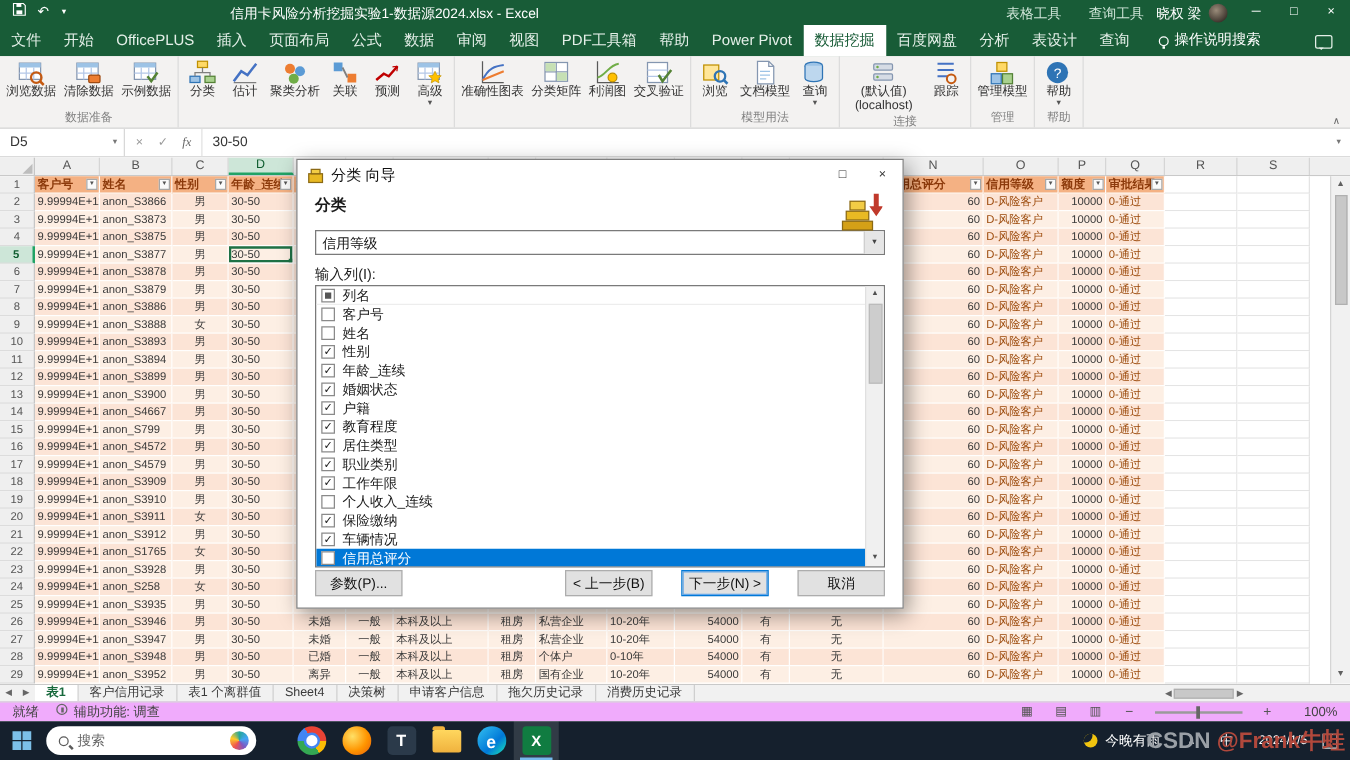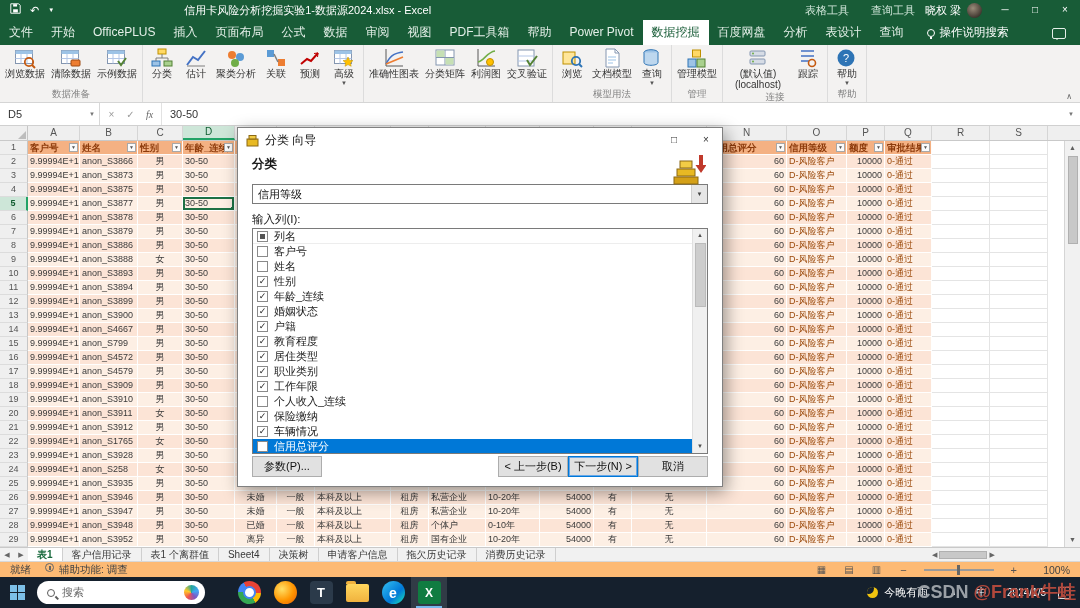--- a/index.html
+++ b/index.html
@@ -85,21 +85,21 @@
   .sheetbar { height:14px; background:#F1F1F1; border-top:1px solid #C9C9C9; display:flex; align-items:stretch; font-size:10px; flex:0 0 auto; }
   .snav { width:14px; text-align:center; font-size:7px; line-height:13px; color:#666; }
   .stabs { display:flex; }
   .stab { padding:0 9px; line-height:13px; color:#3A3A3A; border-right:1px solid #CFCFCF; white-space:nowrap; }
   .stab.active { background:#fff; color:#17693C; font-weight:bold; }
   .hscroll { width:132px; display:flex; align-items:center; margin-right:18px; }
   .hs-a { font-size:7px; color:#666; padding:0 2px; }
   .hs-thumb { width:48px; height:8px; background:#C8C8C8; border:1px solid #B0B0B0; }
 
   
-  .statusbar { height:16px; background:#fdba74; border-top:1px solid #D8D8D8; display:flex; align-items:center; font-size:10.5px; color:#444; padding:0 10px; gap:14px; flex:0 0 auto; }
+  .statusbar { height:16px; background:#f0abfc; border-top:1px solid #D8D8D8; display:flex; align-items:center; font-size:10.5px; color:#444; padding:0 10px; gap:14px; flex:0 0 auto; }
   .sb-acc { display:flex; gap:5px; }
   .acc-ic { width:9px; height:9px; border:1px solid #666; border-radius:50%; position:relative; display:inline-block; }
   .acc-ic::after { content:""; position:absolute; left:3px; top:2px; width:2px; height:4px; background:#666; }
   .view-ic { font-size:10px; color:#555; padding:0 2px; }
   .zoom-out,.zoom-in { color:#555; font-size:11px; padding:0 3px; }
   .zoom-track { width:70px; height:2px; background:#9A9A9A; position:relative; }
   .zoom-thumb { position:absolute; left:33px; top:-4px; width:3px; height:10px; background:#666; }
   .zoom-pct { width:36px; text-align:right; }
 
   
@@ -152,21 +152,21 @@
   .dlist-rows { position:absolute; left:0; top:0; right:15px; }
   .drow-item { height:15px; display:flex; align-items:center; padding-left:4px; gap:6px; font-size:11px; color:#1a1a1a; }
   .drow-item.hdr { border-bottom:1px solid #EDEDED; }
   .drow-item.sel { background:#0078D7; color:#fff; }
   .cb { width:11px; height:11px; border:1px solid #8A8A8A; background:#fff; flex:0 0 auto; font-size:9px; line-height:9px; text-align:center; color:#222; position:relative; }
   .cb.ind::after { content:""; position:absolute; left:2px; top:2px; width: 5px; height:5px; background:#555; }
   .dlist-scroll { position:absolute; right:0; top:0; bottom:0; width:15px; background:#F0F0F0; border-left:1px solid #E0E0E0; display:flex; flex-direction:column; align-items:center; }
   .ds-up,.ds-down { font-size:6px; color:#505050; line-height:13px; }
   .ds-thumb { width:11px; height:64px; background:#CDCDCD; border:1px solid #bbb; margin-top:1px; }
   .ds-down { margin-top:auto; }
-  .dbtns { position:absolute; left:14px; right:14px; bottom:11px; display:flex; gap:0; }
+  .dbtns { position:absolute; left:14px; right:14px; bottom:11px; display:flex; gap:23px; }
   .dbutton { height:21px; min-width:70px; font-size:11px; background:#E1E1E1; border:1px solid #ADADAD; font-family:inherit; color:#111; }
   .dbutton.focus { border-color:#0078D7; box-shadow:inset 0 0 0 1px #66A7E8; }
 </style>
 </head>
 <body>
 
 <div class="screen">
 
   <div class="titlebar">
     <div class="qat">
@@ -419,54 +419,54 @@
               <span class="rdd">▼</span>
             </div>
           </div>
           <div class="rgroup-label">模型用法</div>
         </div>
         <div class="rgroup">
           <div class="rbtns">
             <div class="rbtn">
               <div class="ricon">
                 <svg width="24" height="21" viewBox="0 0 22 21" xmlns="http://www.w3.org/2000/svg">
-                  <rect x="2" y="11" width="8" height="8" fill="#9DC3E6" stroke="#2E74B5"></rect>
-                  <rect x="11" y="11" width="8" height="8" fill="#A9D18E" stroke="#538135"></rect>
-                  <rect x="6.5" y="2" width="8" height="7" fill="#FFD966" stroke="#BF9000"></rect>
-                </svg>
-              </div>
-              <div class="rlabel">管理模型</div>
-            </div>
-          </div>
-          <div class="rgroup-label">管理</div>
-        </div>
-        <div class="rgroup">
-          <div class="rbtns">
-            <div class="rbtn">
-              <div class="ricon">
-                <svg width="24" height="21" viewBox="0 0 22 21" xmlns="http://www.w3.org/2000/svg">
                   <rect x="3" y="3" width="15" height="5" rx="1" fill="#D6DCE5" stroke="#8496B0"></rect>
                   <rect x="3" y="11" width="15" height="5" rx="1" fill="#D6DCE5" stroke="#8496B0"></rect>
                   <circle cx="6" cy="5.5" r="1" fill="#70AD47"></circle>
                   <circle cx="6" cy="13.5" r="1" fill="#70AD47"></circle>
                 </svg>
               </div>
               <div class="rlabel">(默认值)(localhost)</div>
             </div>
             <div class="rbtn">
               <div class="ricon">
                 <svg width="24" height="21" viewBox="0 0 22 21" xmlns="http://www.w3.org/2000/svg">
                   <path d="M4 3h13M4 8h13M4 13h8" stroke="#4472C4" stroke-width="1.6"></path>
                   <circle cx="15" cy="15" r="3.5" fill="none" stroke="#C55A11" stroke-width="1.6"></circle>
                 </svg>
               </div>
               <div class="rlabel">跟踪</div>
             </div>
           </div>
           <div class="rgroup-label">连接</div>
+        </div>
+        <div class="rgroup">
+          <div class="rbtns">
+            <div class="rbtn">
+              <div class="ricon">
+                <svg width="24" height="21" viewBox="0 0 22 21" xmlns="http://www.w3.org/2000/svg">
+                  <rect x="2" y="11" width="8" height="8" fill="#9DC3E6" stroke="#2E74B5"></rect>
+                  <rect x="11" y="11" width="8" height="8" fill="#A9D18E" stroke="#538135"></rect>
+                  <rect x="6.5" y="2" width="8" height="7" fill="#FFD966" stroke="#BF9000"></rect>
+                </svg>
+              </div>
+              <div class="rlabel">管理模型</div>
+            </div>
+          </div>
+          <div class="rgroup-label">管理</div>
         </div>
         <div class="rgroup">
           <div class="rbtns">
             <div class="rbtn">
               <div class="ricon">
                 <svg width="24" height="21" viewBox="0 0 22 21" xmlns="http://www.w3.org/2000/svg">
                   <circle cx="10" cy="10" r="8.5" fill="#2E74B5"></circle>
                   <text x="10" y="14" font-size="11" fill="#fff" text-anchor="middle">?</text>
                 </svg>
               </div>

